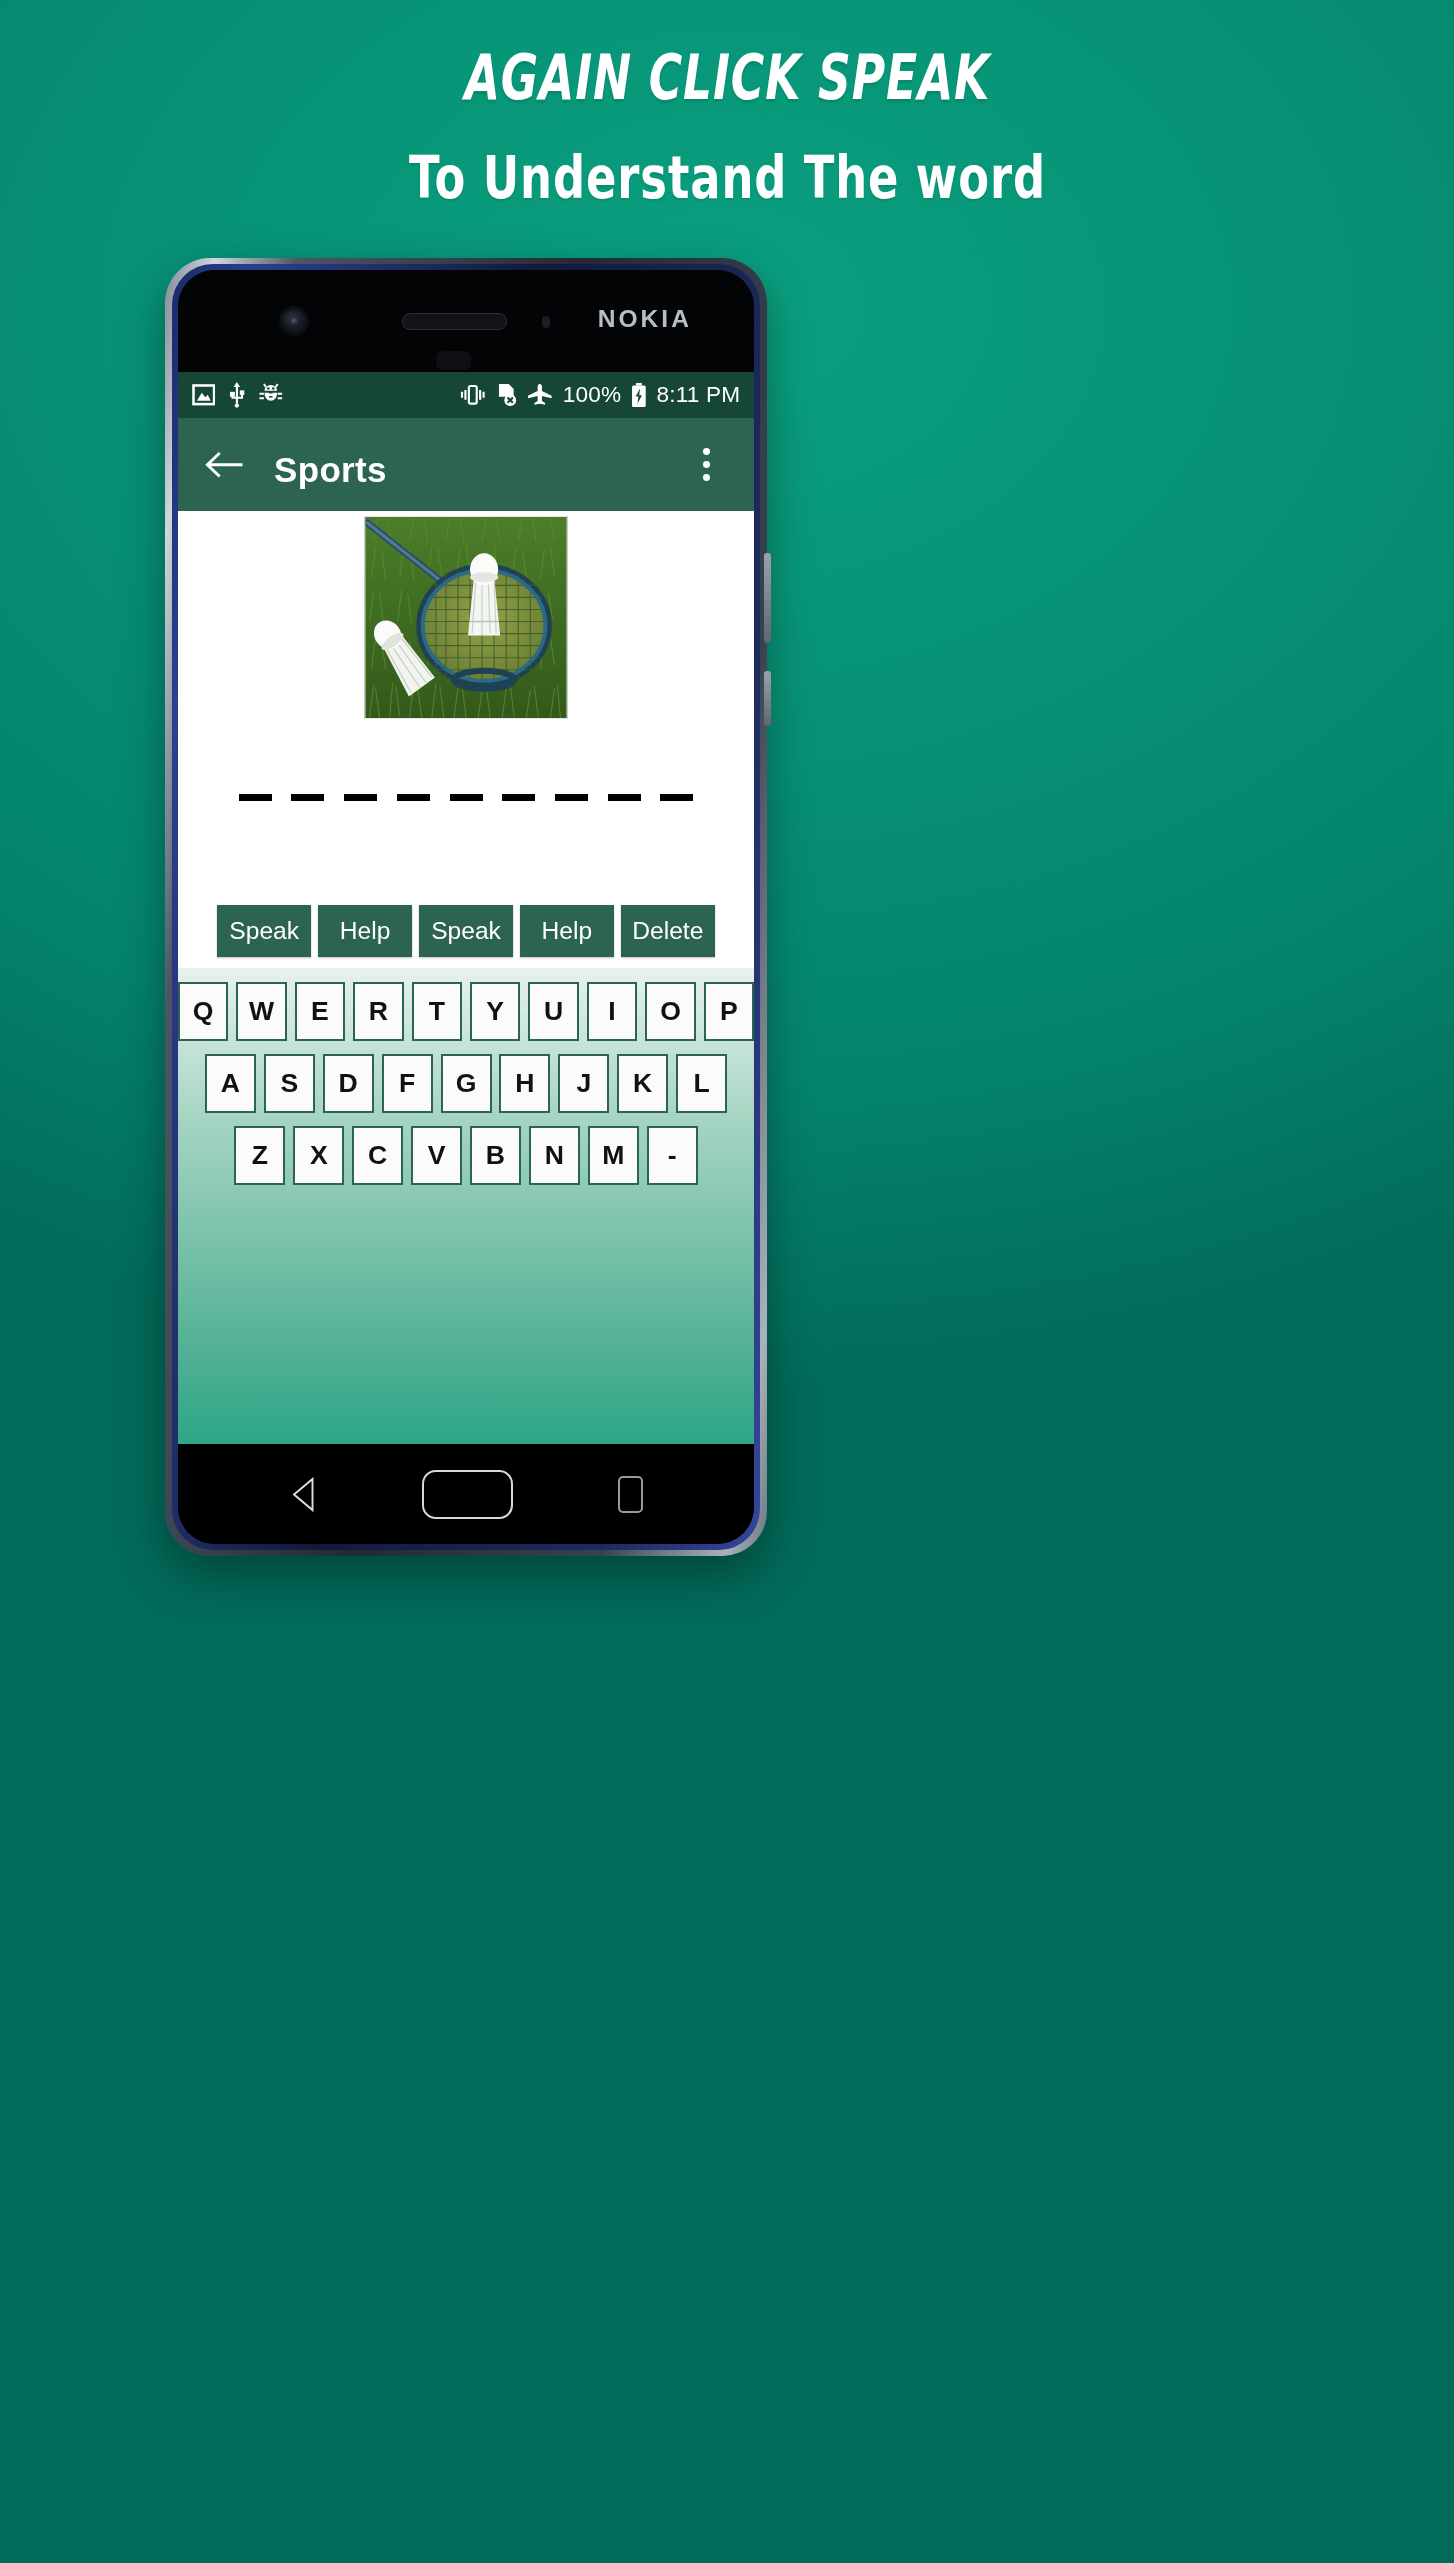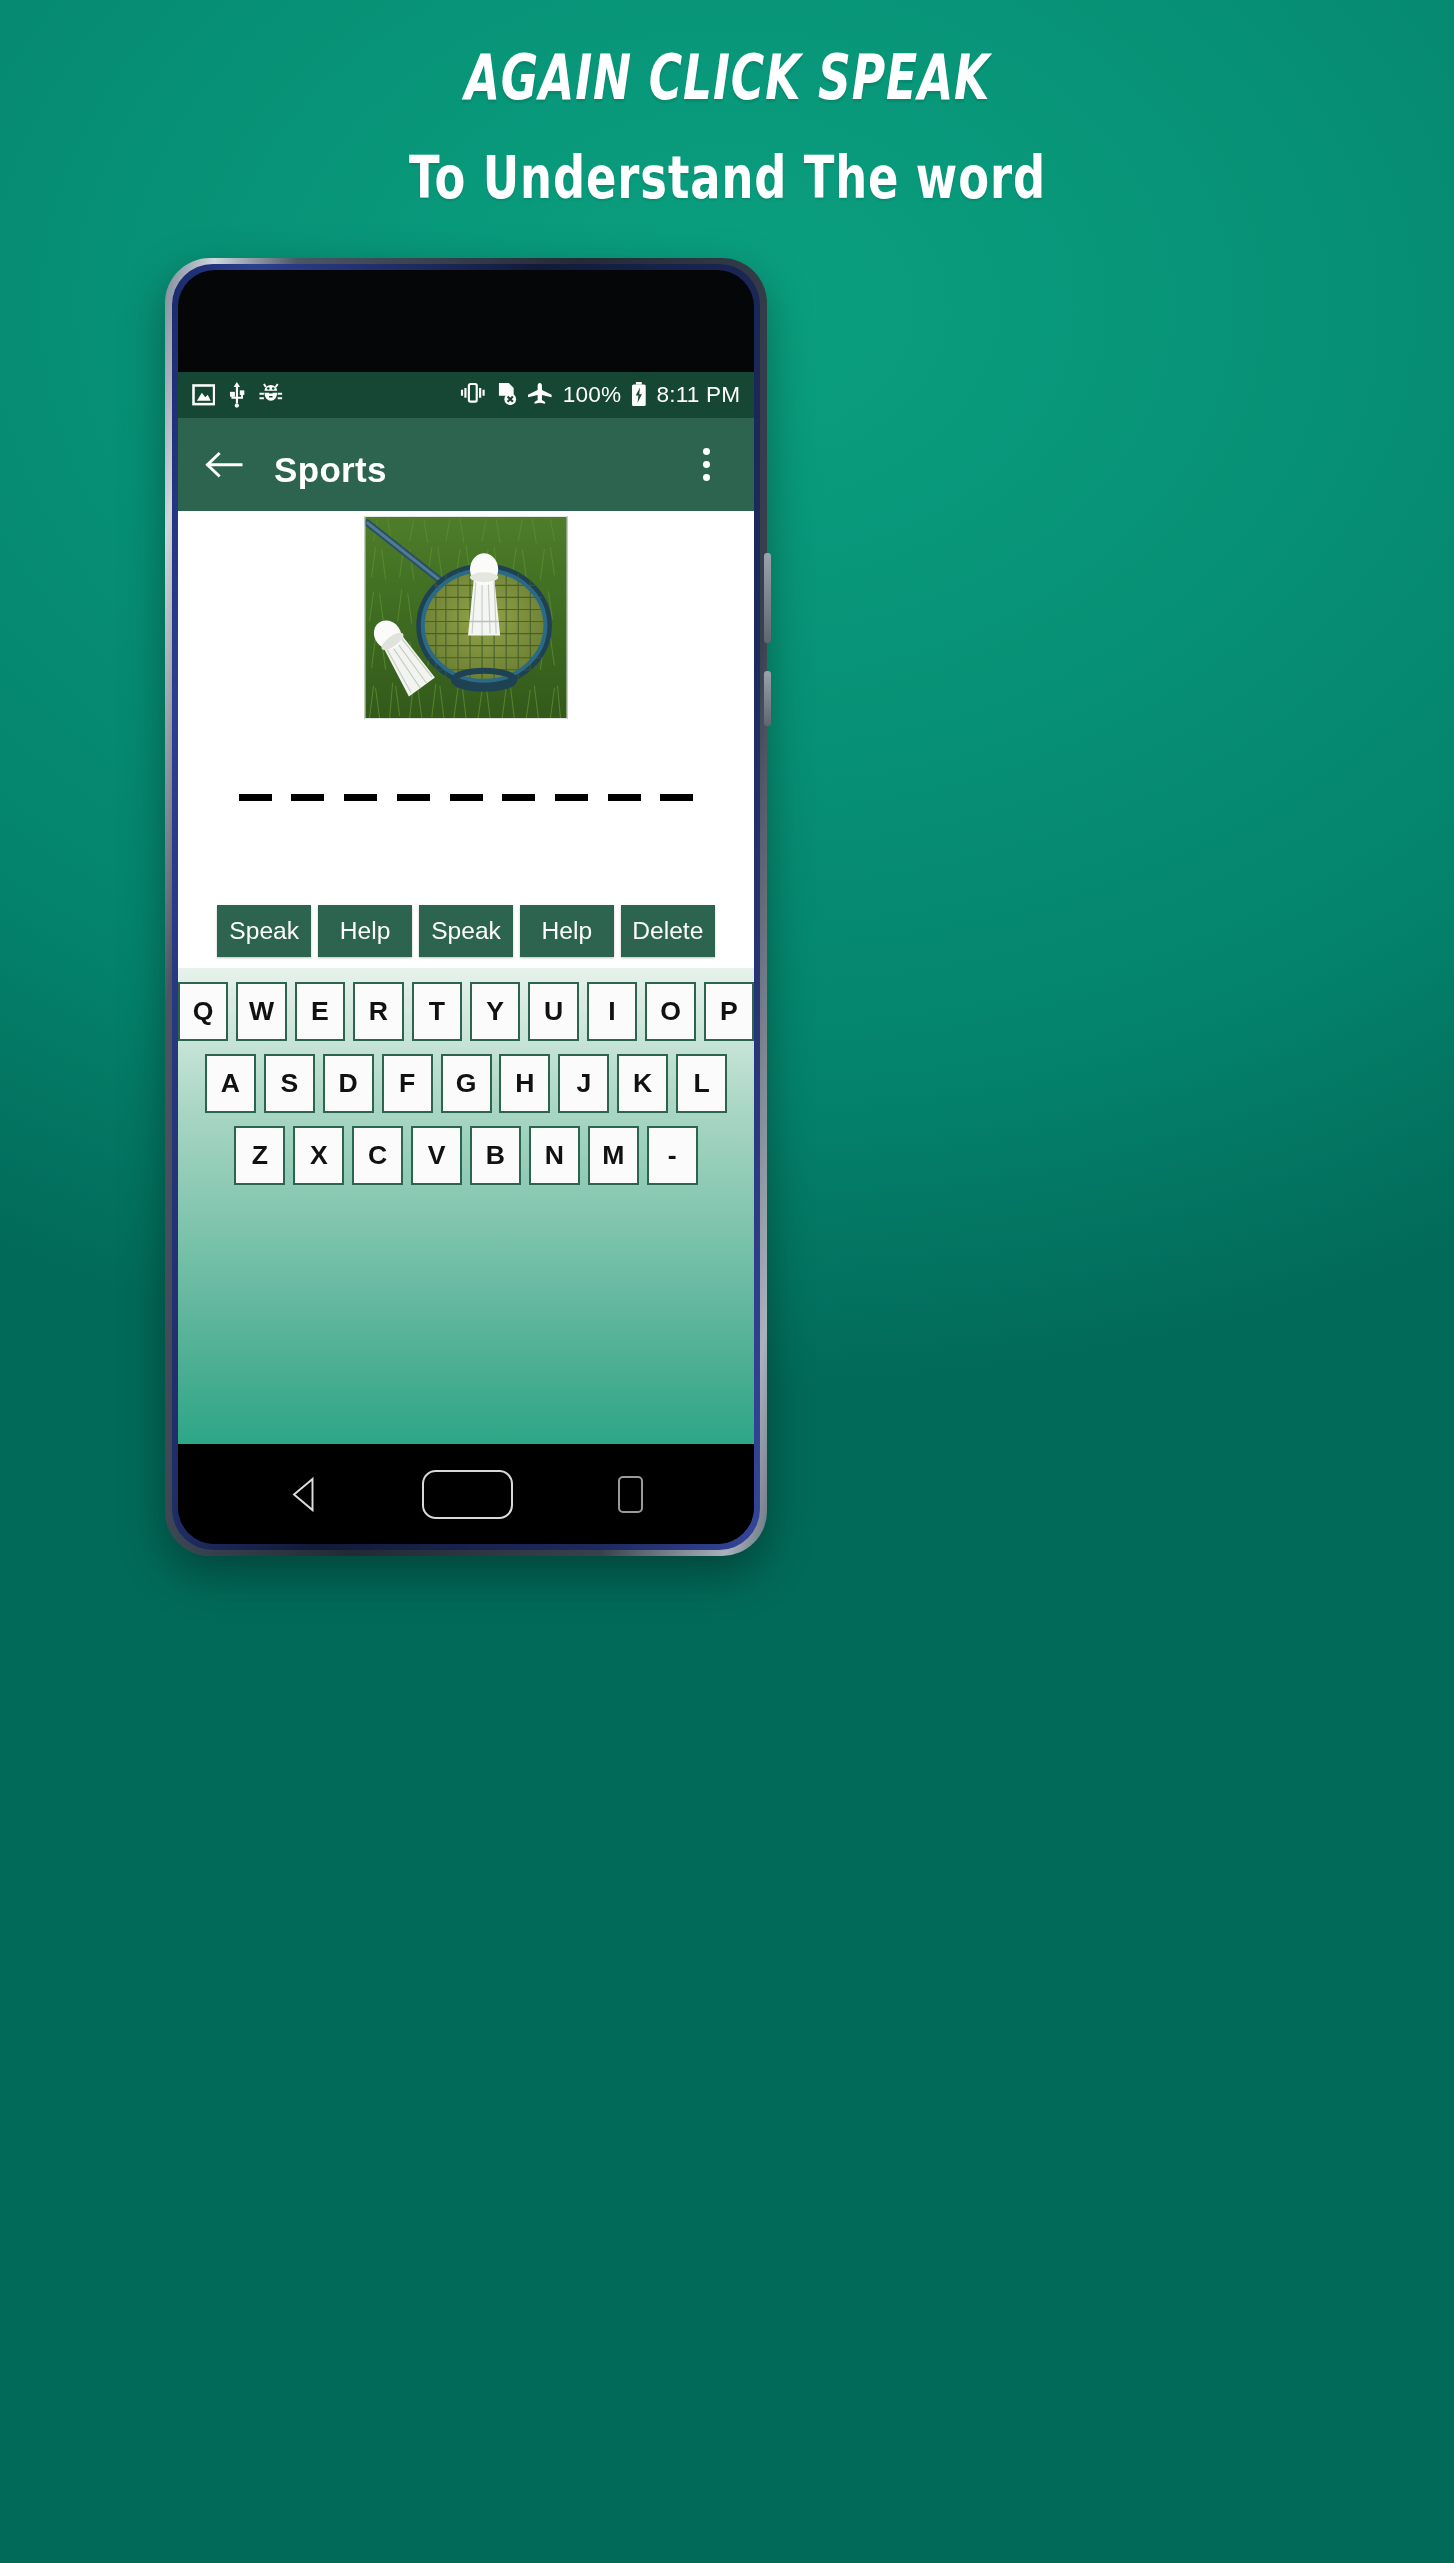--- a/index.html
+++ b/index.html
@@ -160,21 +160,21 @@
   
   .statusbar {
     height: 46px;
     background: #154734;
     display: flex;
     align-items: center;
     padding: 0 13.8px;
     color: #ffffff;
   }
   .sb-left { display: flex; align-items: center; gap: 12.8px; }
-  .sb-right { display: flex; align-items: flex-start; gap: 9.8px; margin-left: auto; }
+  .sb-right { display: flex; align-items: center; gap: 9.8px; margin-left: auto; }
   .sb-text { font-size: 22.6px; font-family: "Liberation Sans", sans-serif; letter-spacing: 0.2px; }
   .sb-icon svg { display: block; }
 
   
   .toolbar {
     height: 93px;
     background: #2c6450;
     display: flex;
     align-items: center;
     padding: 0 17.7px;
@@ -327,20 +327,27 @@
   <div class="promo-sub">To Understand The word</div>
 
   <div id="phone">
     <div class="phone-outer"></div>
     <div class="phone-rim"></div>
     <div class="side-btn vol"></div>
     <div class="side-btn pwr"></div>
 
     <div class="phone-body">
 
+      <div class="top-bezel">
+        <div class="cam"></div>
+        <div class="earpiece"></div>
+        <div class="sensor"></div>
+        <div class="nokia-logo">NOKIA</div>
+        <div class="speaker-grill"></div>
+      </div>
 
       <div class="screen">
 
         <div class="statusbar">
           <div class="sb-left">
             <span class="sb-icon">
               <svg width="23.6" height="21.6" viewBox="0 0 24 22">
                 <rect x="1.5" y="1.5" width="21" height="19" fill="none" stroke="#fff" stroke-width="2.6"></rect>
                 <path d="M5 17 L10 9 L13.5 13.5 L16 11 L19 17 Z" fill="#fff"></path>
               </svg>

